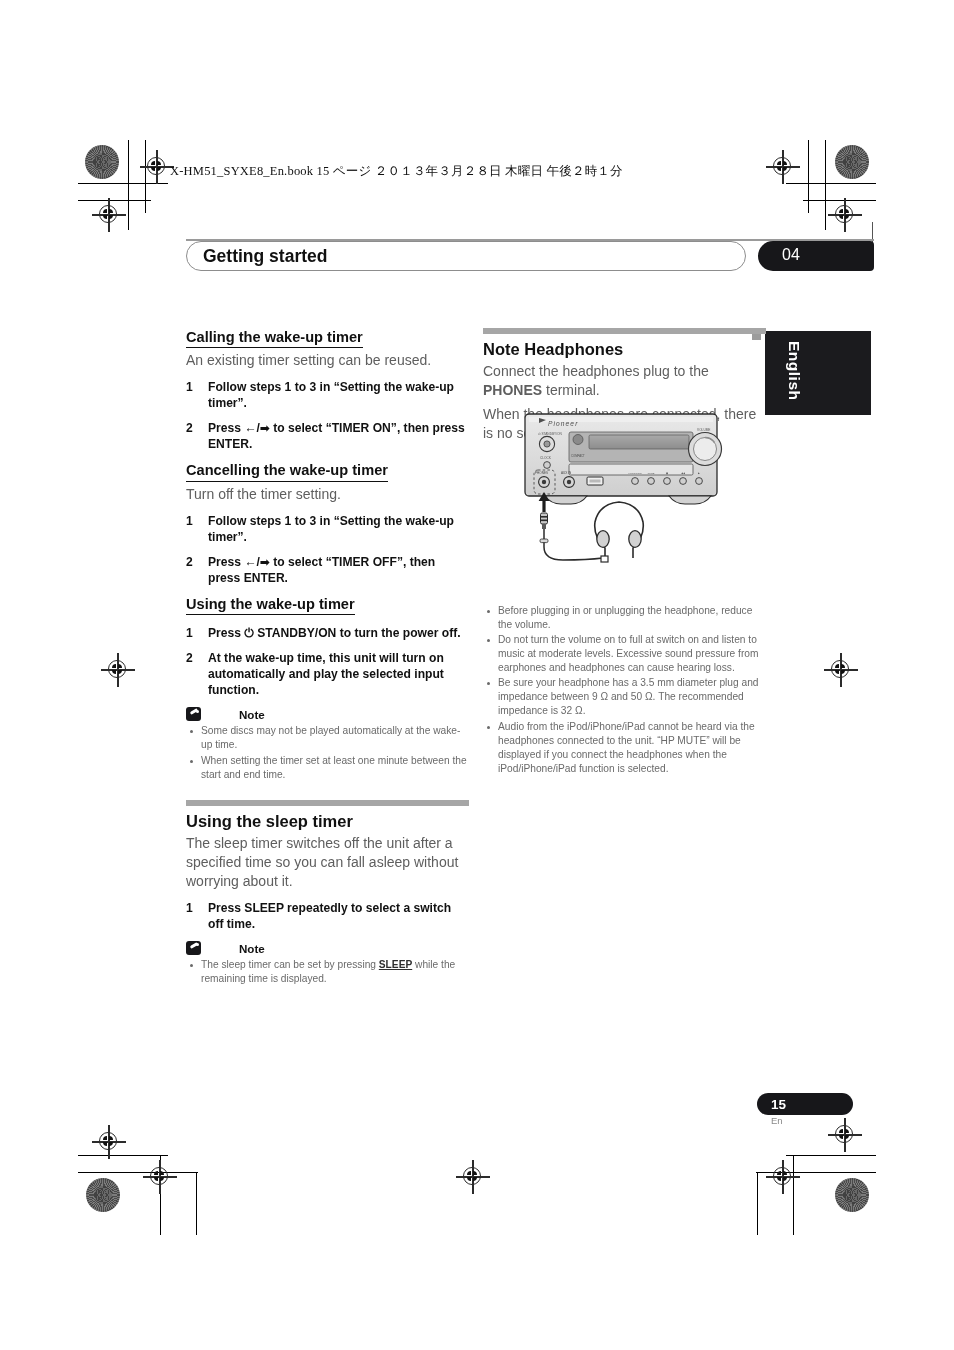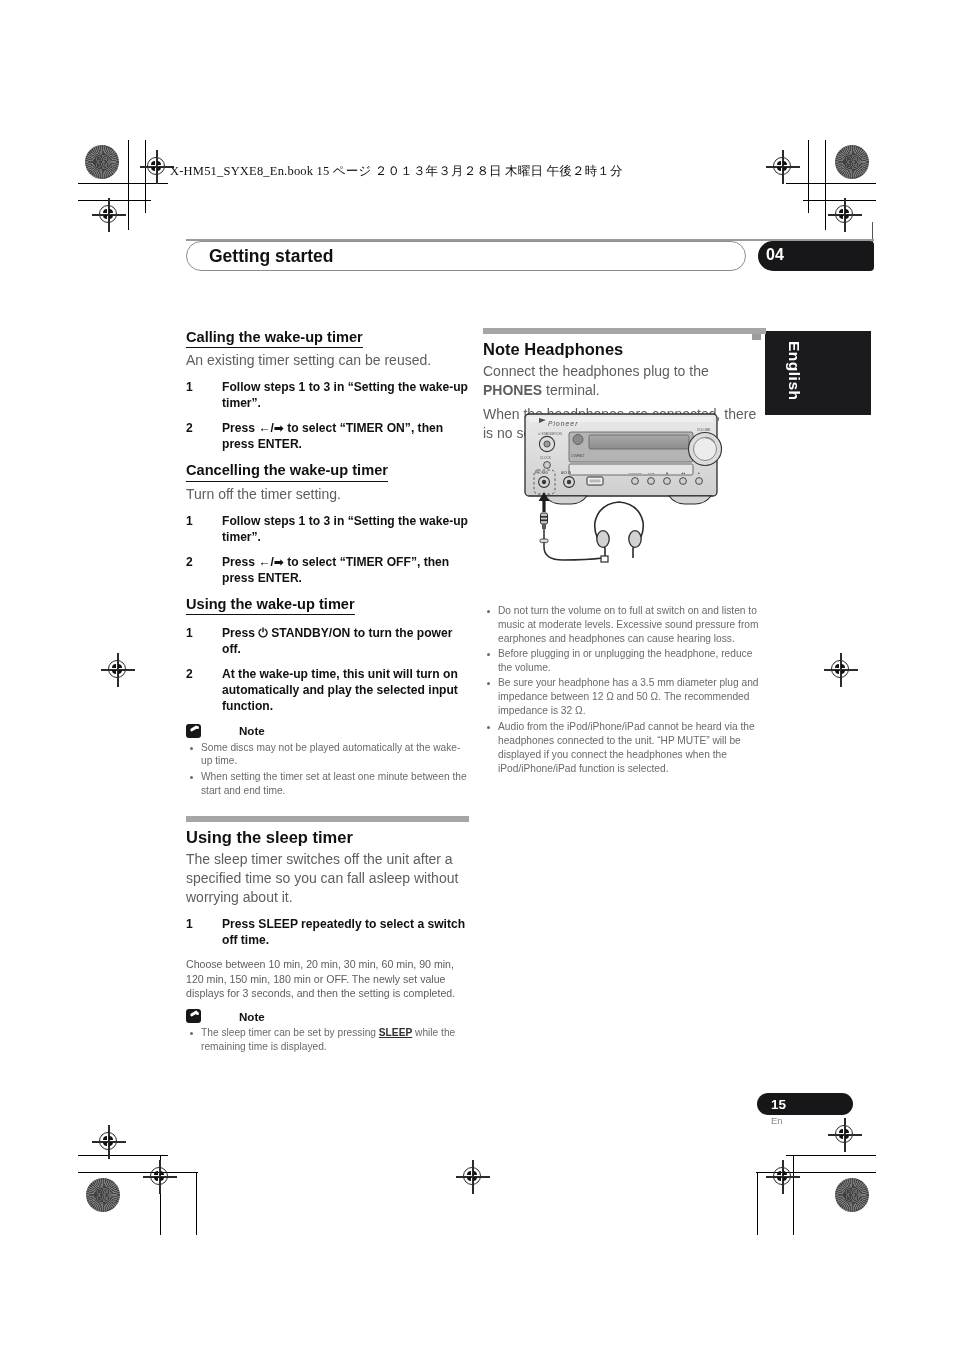--- a/index.html
+++ b/index.html
@@ -29,24 +29,24 @@
 
   
   .book-line{position:absolute;left:170px;top:163px;font-size:12.5px;color:#111;
              letter-spacing:.2px;white-space:nowrap;
              font-family:"Liberation Serif","DejaVu Serif",serif;}
 
   
   .title-wrap{position:absolute;left:186px;top:241px;width:688px;height:30px;}
   .title-pill{position:absolute;left:0;top:0;width:560px;height:30px;
               border:1.6px solid #8d8d8d;border-radius:15px;box-sizing:border-box;background:#fff;}
-  .title-pill span{position:absolute;left:22px;top:4px;font-size:17.5px;font-weight:bold;color:#111;}
+  .title-pill span{position:absolute;left:16px;top:4px;font-size:17.5px;font-weight:bold;color:#111;}
   .chap-pill{position:absolute;left:572px;top:0;width:116px;height:30px;
              background:#17171a;border-radius:15px 4px 4px 15px;}
-  .chap-pill span{position:absolute;left:8px;top:5px;font-size:16px;font-weight:bold;color:#fff;}
+  .chap-pill span{position:absolute;left:24px;top:5px;font-size:16px;font-weight:normal;color:#fff;}
   .title-topline{position:absolute;left:186px;top:239px;width:688px;height:1.5px;background:#9a9a9a;}
   .title-tick{position:absolute;left:872px;top:222px;width:1px;height:20px;background:#555;}
 
   
   .lang-tab{position:absolute;left:765px;top:331px;width:106px;height:84px;background:#1b1b1e;}
   .lang-tab span{position:absolute;color:#fff;font-size:15.5px;font-weight:bold;
                  transform:rotate(90deg);transform-origin:left top;left:38px;top:10px;
                  letter-spacing:.5px;white-space:nowrap;}
   .lang-stub{position:absolute;left:752px;top:331px;width:9px;height:9px;background:#9c9c9c;}
 
@@ -57,21 +57,21 @@
 
   h2.sec{font-size:14.6px;font-weight:bold;margin:0 0 3px 0;color:#111;
          border-bottom:1.6px solid #111;display:inline-block;padding-bottom:1px;line-height:1.25;}
   h2.big{font-size:16.5px;font-weight:bold;margin:6px 0 3px 0;color:#111;border:0;display:block;}
   .grayrule{height:6px;background:#a6a6a6;margin:0 0 6px 0;}
   p.lead{font-size:14px;line-height:1.35;color:#5e5e5e;margin:0 0 9px 0;}
   p.lead.tight{margin-bottom:5px;}
   .step{font-size:12.1px;font-weight:bold;line-height:1.33;margin:0 0 9px 0;color:#111;
         display:flex;gap:0;}
   .step .num{width:22px;flex:0 0 22px;}
-  .step .txt{flex:1;margin-left:14px;}
+  .step .txt{flex:1;}
   p.body{font-size:10.6px;line-height:1.36;color:#5e5e5e;margin:0 0 9px 0;}
 
   
   .note-head{display:flex;align-items:center;gap:6px;margin:2px 0 3px 0;}
   .note-ico{width:15px;height:14px;background:#17171a;border-radius:3px;position:relative;flex:0 0 15px;}
   .note-ico::before{content:"";position:absolute;left:3.5px;top:3px;width:8px;height:3.2px;
                     background:#fff;border-radius:2px;transform:rotate(-32deg);}
   .note-ico::after{content:"";position:absolute;left:9.5px;top:2.2px;width:3px;height:3px;
                    background:#fff;border-radius:50%;}
   .note-head .lbl{font-size:11.6px;font-weight:bold;color:#111;padding-left:32px;}
@@ -306,43 +306,42 @@
   </ul>
 
   <div style="height:17px;"></div>
   <div class="grayrule"></div>
   <h2 class="big">Using the sleep timer</h2>
   <p class="lead">The sleep timer switches off the unit after a specified time so you can fall asleep without worrying about it.</p>
   <div class="step">
     <span class="num">1</span>
     <span class="txt">Press SLEEP repeatedly to select a switch off time.</span>
   </div>
-  <p class="body">Choose between 10 min, 20 min, 30 min, 60 min, 90 min, 120 min, 150 min, 180 min or OFF. The newly set value displays for 3 seconds, and then the setting is completed.</p>
 
   <div class="note-head">
     <span class="note-ico"></span>
     <span class="lbl">Note</span>
   </div>
   <ul class="notes">
     <li><span>The sleep timer can be set by pressing </span><b>SLEEP</b><span> while the remaining time is displayed.</span></li>
   </ul>
 </div>
 
 <div class="col col-right">
   <div class="grayrule"></div>
   <h2 class="big">Note Headphones</h2>
   <p class="lead tight"><span>Connect the headphones plug to the </span><b>PHONES</b><span> terminal.</span></p>
   <p class="lead">When the headphones are connected, there is no sound output from the speakers.</p>
 
   <div style="height:152px;"></div>
 
   <ul class="notes">
+    <li>Before plugging in or unplugging the headphone, reduce the volume.</li>
     <li>Do not turn the volume on to full at switch on and listen to music at moderate levels. Excessive sound pressure from earphones and headphones can cause hearing loss.</li>
-    <li>Before plugging in or unplugging the headphone, reduce the volume.</li>
-    <li>Be sure your headphone has a 3.5 mm diameter plug and impedance between 12 Ω and 50 Ω. The recommended impedance is 32 Ω.</li>
+    <li>Be sure your headphone has a 3.5 mm diameter plug and impedance between 9 Ω and 50 Ω. The recommended impedance is 32 Ω.</li>
     <li>Audio from the iPod/iPhone/iPad cannot be heard via the headphones connected to the unit. “HP MUTE” will be displayed if you connect the headphones when the iPod/iPhone/iPad function is selected.</li>
   </ul>
 </div>
 
 <div class="illus">
   <svg width="280" height="160" viewBox="0 0 280 160">
     <defs>
       <linearGradient id="faceG" x1="0" y1="0" x2="0" y2="1">
         <stop offset="0" stop-color="#e9e9e9"></stop>
           <stop offset="1" stop-color="#cfcfcf"></stop>

